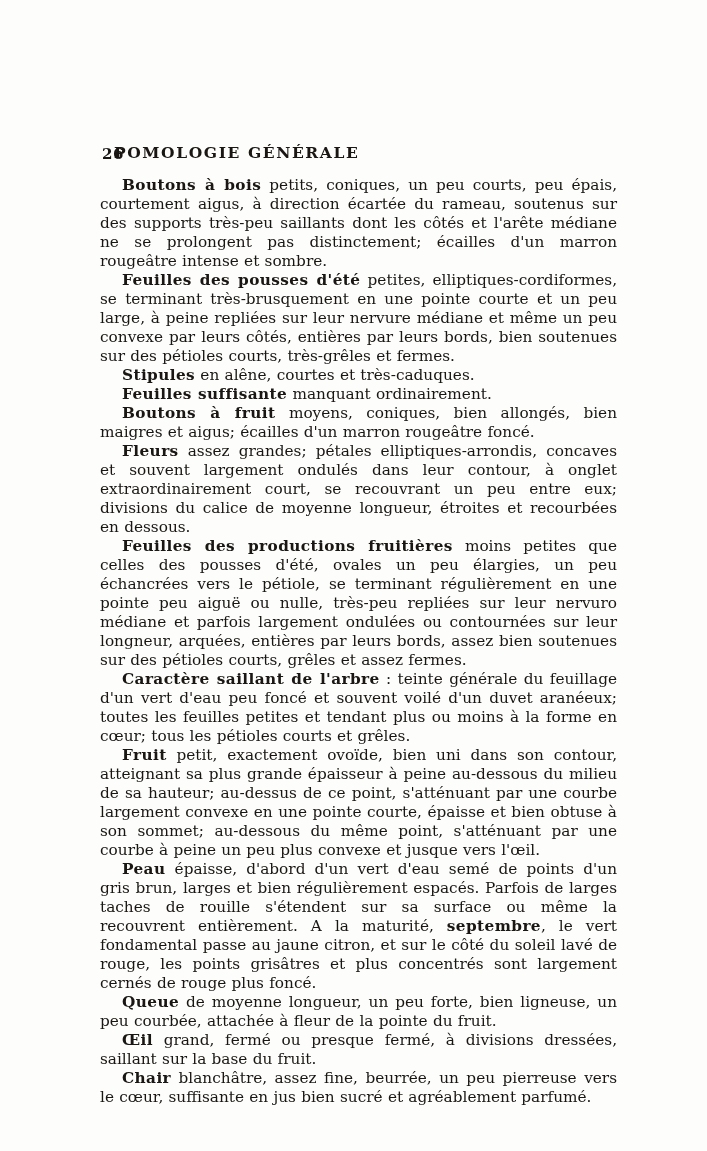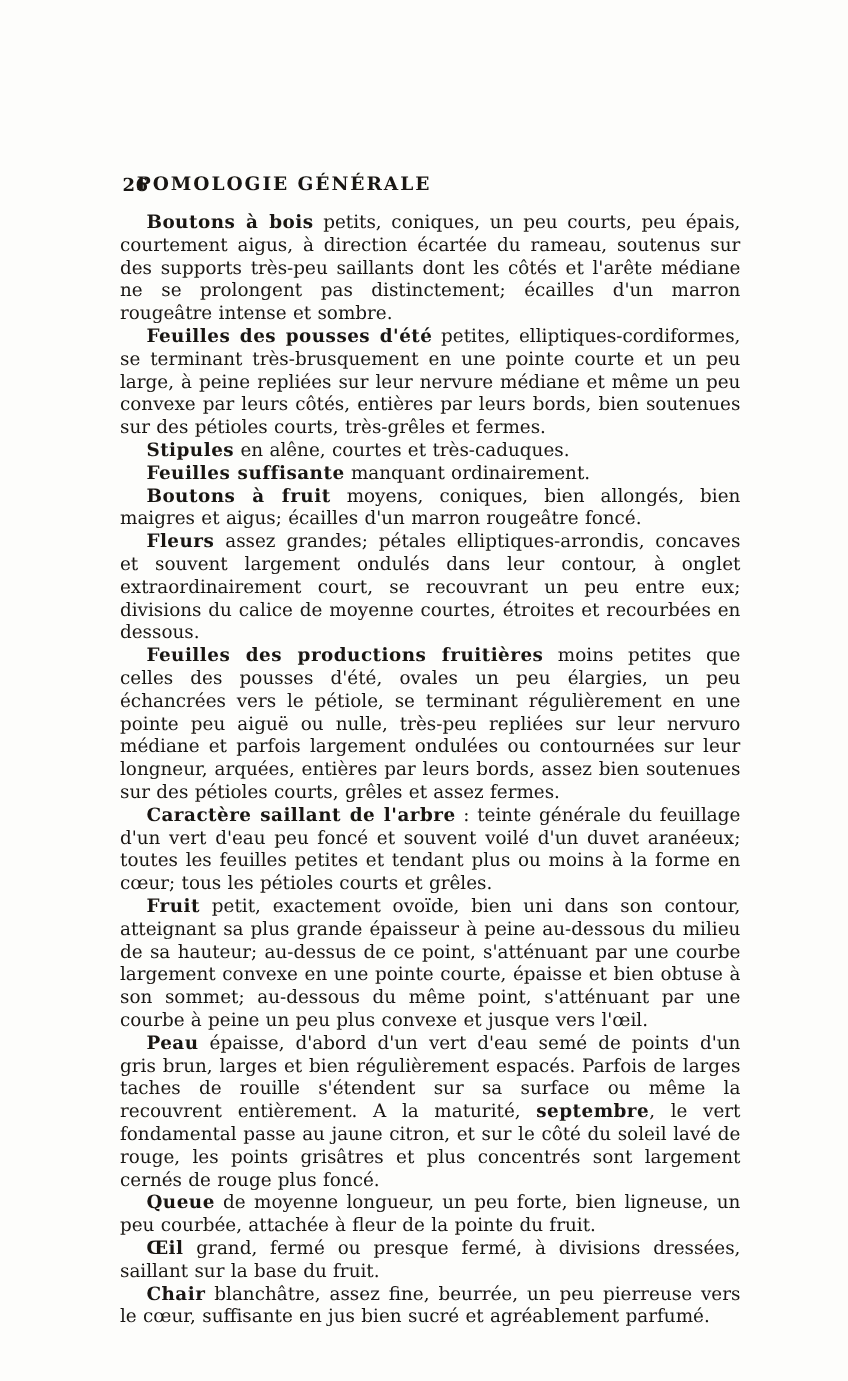--- a/index.html
+++ b/index.html
@@ -62,21 +62,21 @@
   <div class="header-row">
     <span class="page-num">26</span>
     <span class="running-title">POMOLOGIE GÉNÉRALE</span>
   </div>
   <div class="body-text" id="page-body">
       <p class="para"><span class="lead">Boutons à bois</span><span class="txt"> petits, coniques, un peu courts, peu épais, courtement aigus, à direction écartée du rameau, soutenus sur des supports très-peu saillants dont les côtés et l'arête médiane ne se prolongent pas distinctement; écailles d'un marron rougeâtre intense et sombre.</span></p>
       <p class="para"><span class="lead">Feuilles des pousses d'été</span><span class="txt"> petites, elliptiques-cordiformes, se terminant très-brusquement en une pointe courte et un peu large, à peine repliées sur leur nervure médiane et même un peu convexe par leurs côtés, entières par leurs bords, bien soutenues sur des pétioles courts, très-grêles et fermes.</span></p>
       <p class="para"><span class="lead">Stipules</span><span class="txt"> en alêne, courtes et très-caduques.</span></p>
       <p class="para"><span class="lead">Feuilles suffisante</span><span class="txt"> manquant ordinairement.</span></p>
       <p class="para"><span class="lead">Boutons à fruit</span><span class="txt"> moyens, coniques, bien allongés, bien maigres et aigus; écailles d'un marron rougeâtre foncé.</span></p>
-      <p class="para"><span class="lead">Fleurs</span><span class="txt"> assez grandes; pétales elliptiques-arrondis, concaves et souvent largement ondulés dans leur contour, à onglet extraordinairement court, se recouvrant un peu entre eux; divisions du calice de moyenne courtes, étroites et recourbées en dessous.</span></p>
+      <p class="para"><span class="lead">Fleurs</span><span class="txt"> assez grandes; pétales elliptiques-arrondis, concaves et souvent largement ondulés dans leur contour, à onglet extraordinairement court, se recouvrant un peu entre eux; divisions du calice de moyenne longueur, étroites et recourbées en dessous.</span></p>
       <p class="para"><span class="lead">Feuilles des productions fruitières</span><span class="txt"> moins petites que celles des pousses d'été, ovales un peu élargies, un peu échancrées vers le pétiole, se terminant régulièrement en une pointe peu aiguë ou nulle, très-peu repliées sur leur nervuro médiane et parfois largement ondulées ou contournées sur leur longneur, arquées, entières par leurs bords, assez bien soutenues sur des pétioles courts, grêles et assez fermes.</span></p>
       <p class="para"><span class="lead">Caractère saillant de l'arbre</span><span class="txt"> : teinte générale du feuillage d'un vert d'eau peu foncé et souvent voilé d'un duvet aranéeux; toutes les feuilles petites et tendant plus ou moins à la forme en cœur; tous les pétioles courts et grêles.</span></p>
       <p class="para"><span class="lead">Fruit</span><span class="txt"> petit, exactement ovoïde, bien uni dans son contour, atteignant sa plus grande épaisseur à peine au-dessous du milieu de sa hauteur; au-dessus de ce point, s'atténuant par une courbe largement convexe en une pointe courte, épaisse et bien obtuse à son sommet; au-dessous du même point, s'atténuant par une courbe à peine un peu plus convexe et jusque vers l'œil.</span></p>
       <p class="para"><span class="lead">Peau</span><span class="txt"> épaisse, d'abord d'un vert d'eau semé de points d'un gris brun, larges et bien régulièrement espacés. Parfois de larges taches de rouille s'étendent sur sa surface ou même la recouvrent entièrement. A la maturité, </span><span class="lead">septembre</span><span class="txt">, le vert fondamental passe au jaune citron, et sur le côté du soleil lavé de rouge, les points grisâtres et plus concentrés sont largement cernés de rouge plus foncé.</span></p>
       <p class="para"><span class="lead">Queue</span><span class="txt"> de moyenne longueur, un peu forte, bien ligneuse, un peu courbée, attachée à fleur de la pointe du fruit.</span></p>
       <p class="para"><span class="lead">Œil</span><span class="txt"> grand, fermé ou presque fermé, à divisions dressées, saillant sur la base du fruit.</span></p>
       <p class="para"><span class="lead">Chair</span><span class="txt"> blanchâtre, assez fine, beurrée, un peu pierreuse vers le cœur, suffisante en jus bien sucré et agréablement parfumé.</span></p>
     </div>
 </div>
 

